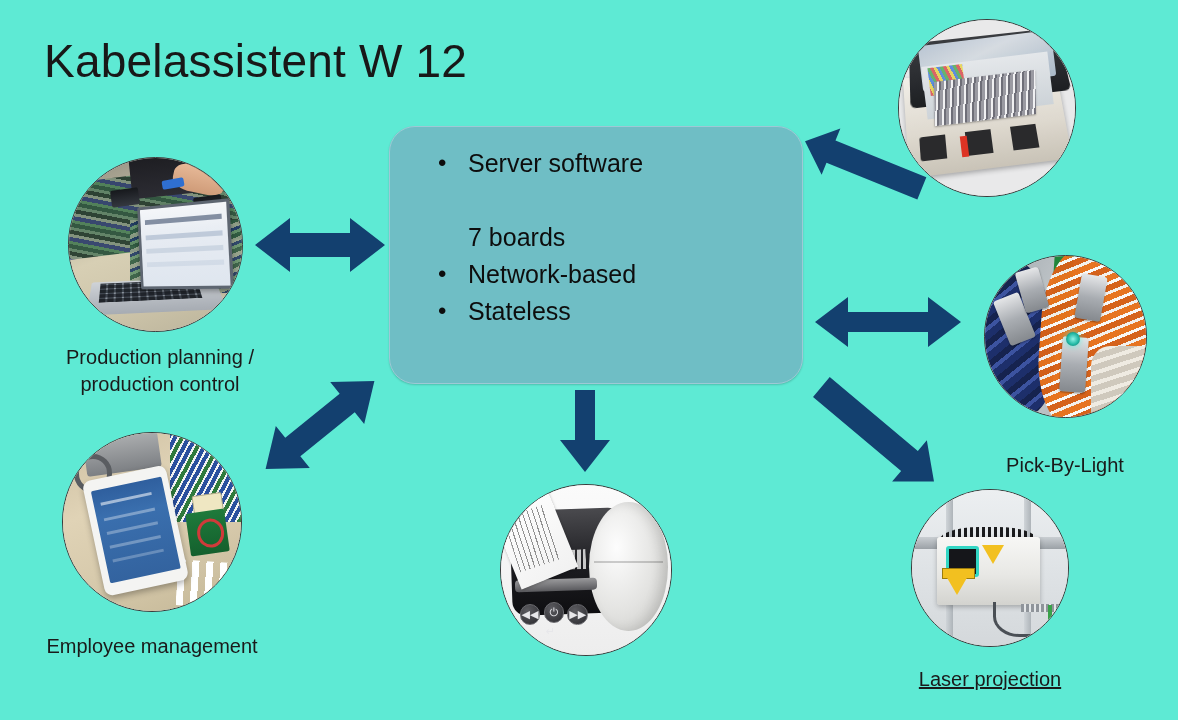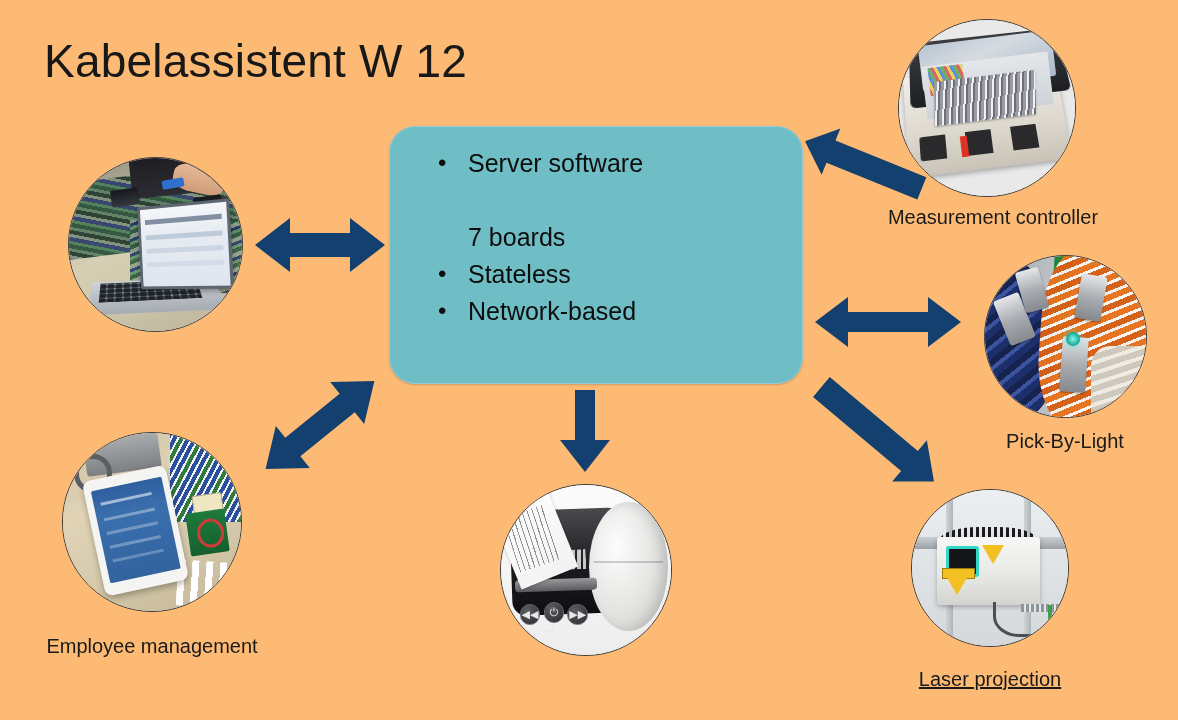--- a/index.html
+++ b/index.html
@@ -8,21 +8,21 @@
     background: #ffffff;
   }
   body {
     font-family: "Liberation Sans", sans-serif;
     color: #000000;
   }
   #stage {
     position: relative;
     width: 1178px;
     height: 720px;
-    background: #fdba74;
+    background: #5eead4;
     overflow: hidden;
   }
 
   
   .title {
     position: absolute;
     left: 44px;
     top: 33px;
     font-size: 46px;
     line-height: 56px;
@@ -503,40 +503,42 @@
     </g>
   </svg>
 
   <div class="core-box">
     <ul class="core-list">
       <li>
         <span>Server software</span><br>
         <br>
         <span>7 boards</span>
       </li>
+      <li>Network-based</li>
       <li>Stateless</li>
-      <li>Network-based</li>
     </ul>
   </div>
 
   <div class="photo ph-laptop" style="left:68px; top:157px; width:175px; height:175px;">
     <div class="inner">
       <div class="bg"></div>
       <div class="cablesA"></div>
       <div class="cablesB"></div>
       <div class="darkhand"></div>
       <div class="hand"></div>
       <div class="connA"></div>
       <div class="connB"></div>
       <div class="blue"></div>
       <div class="base"></div>
       <div class="keys"></div>
       <div class="screen"></div>
     </div>
   </div>
+  <div class="caption" style="left:40px; top:344px; width:240px;">Production planning /
+production control</div>
 
   <div class="photo ph-tablet" style="left:62px; top:432px; width:180px; height:180px;">
     <div class="inner">
       <div class="bg"></div>
       <div class="wires"></div>
       <div class="metal"></div>
       <div class="clamp"></div>
       <div class="jack"></div>
       <div class="pcb"></div>
       <div class="legs"></div>
@@ -598,30 +600,29 @@
       <div class="cab-blue"></div>
       <div class="cab-orange"></div>
       <div class="cab-gray"></div>
       <div class="fit f1"></div>
       <div class="fit f2"></div>
       <div class="fit f3"></div>
       <div class="fit f4"></div>
       <div class="led"></div>
     </div>
   </div>
-  <div class="caption" style="left:975px; top:428px; width:180px;">Pick-By-Light</div>
+  <div class="caption" style="left:975px; top:452px; width:180px;">Pick-By-Light</div>
 
   <div class="photo ph-ctrl" style="left:898px; top:19px; width:178px; height:178px;">
     <div class="inner">
       <div class="bg"></div>
       <div class="case"></div>
       <div class="lid"></div>
       <div class="lid-glass"></div>
       <div class="interior"></div>
       <div class="wires-c"></div>
       <div class="terminals"></div>
       <div class="vents"></div>
       <div class="redtab"></div>
     </div>
   </div>
-  <div class="caption" style="left:868px; top:204px; width:250px;">Measurement controller</div>
 
 </div>
 
 </body></html>

